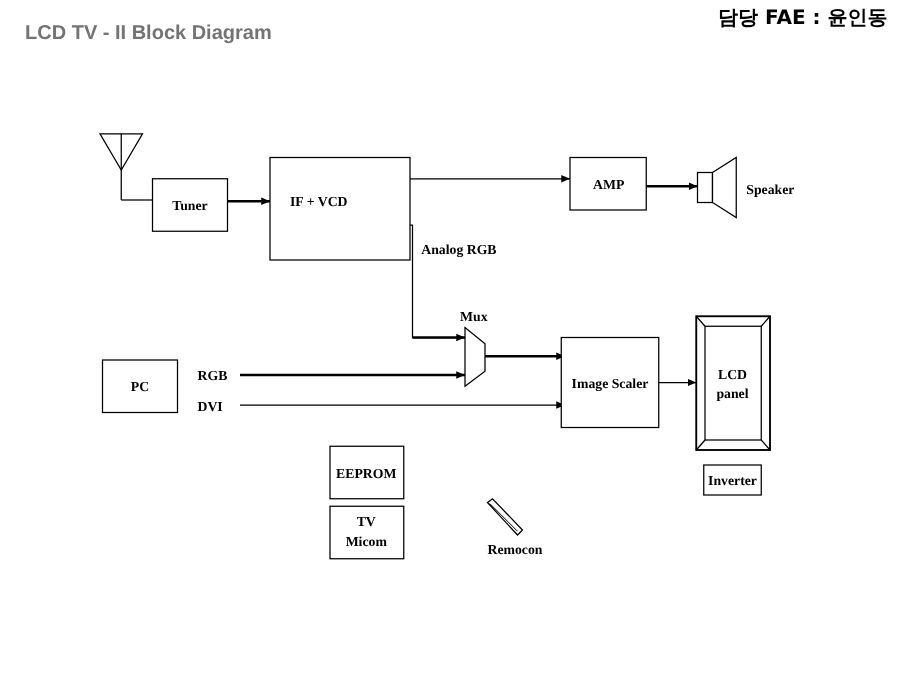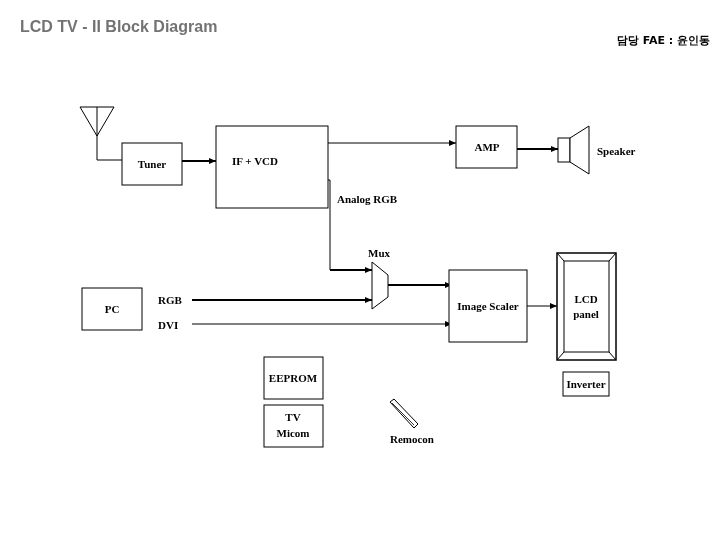--- a/index.html
+++ b/index.html
@@ -1,18 +1,18 @@
 <!DOCTYPE html>
 <html><head>
 <meta charset="utf-8">
 <style>
   html, body { margin:0; padding:0; background:#ffffff; }
   body { width:720px; height:540px; position:relative; overflow:hidden; }
   .title { position:absolute; left:20px; top:18px; font-family:"Liberation Sans", sans-serif; font-weight:bold; font-size:16px; color:#737373; }
-  .fae { position:absolute; right:10px; top:4px; font-family:"DejaVu Sans", sans-serif; font-weight:bold; font-size:11px; color:#000;margin-top:29px; }
+  .fae { position:absolute; right:10px; top:4px; font-family:"DejaVu Sans", sans-serif; font-weight:bold; font-size:16px; color:#000; }
   svg { position:absolute; left:0; top:0; }
   svg text { font-family:"Liberation Serif", serif; font-weight:bold; font-size:11px; fill:#000; }
 </style>
 </head>
 <body>
 
 <div class="title">LCD TV - II Block Diagram</div>
 <div class="fae">담당 FAE : 윤인동</div>
 
 <svg width="720" height="540" viewBox="0 0 720 540">

